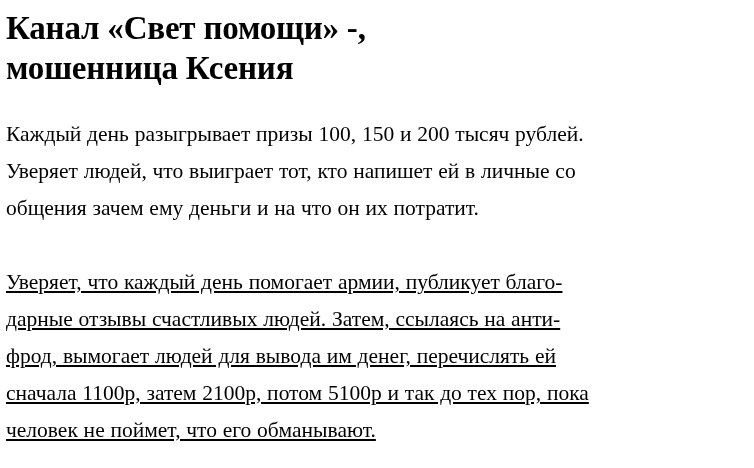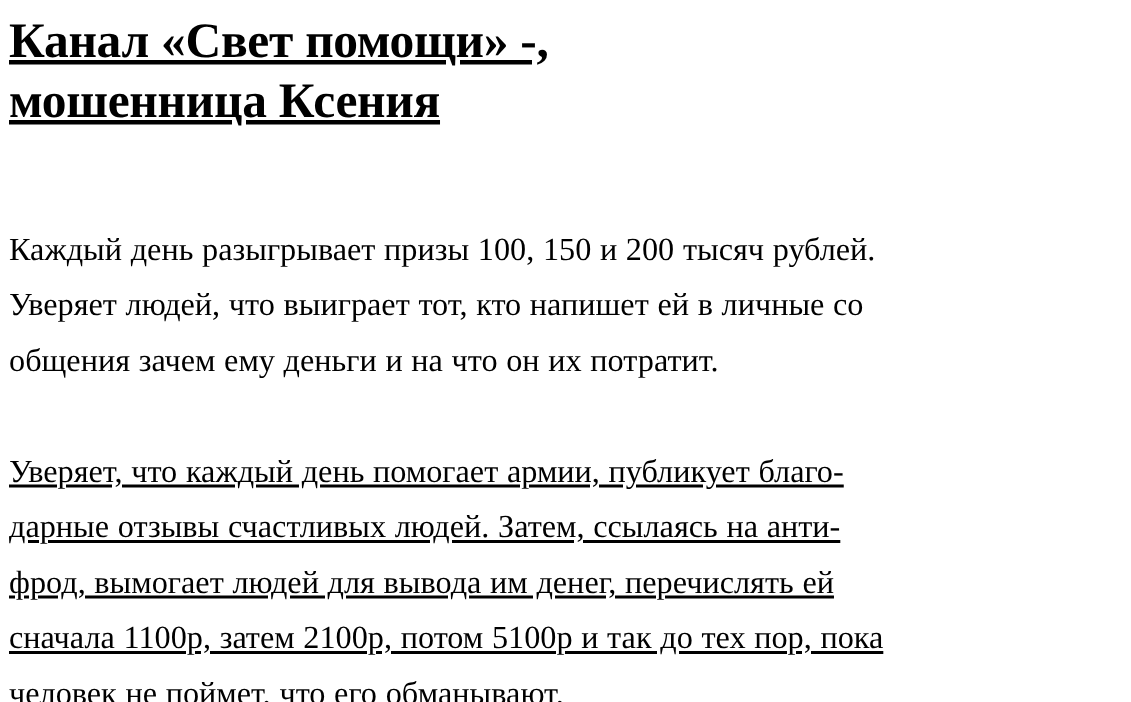--- a/index.html
+++ b/index.html
@@ -24,32 +24,31 @@
   .doc-title {
     font-family: "Liberation Serif", serif;
     font-weight: bold;
     font-size: 33px;
     line-height: 40px;
     letter-spacing: -0.2px;
     margin: 0;
     padding: 0 0 0 2px;
     white-space: pre-line;
     color: #000000;
-    text-decoration: underline;
   }
   .body-block {
     font-family: "Liberation Serif", serif;
     font-size: 21.5px;
     line-height: 37px;
     color: #000000;
     padding-left: 2px;
     white-space: pre-line;
     word-spacing: 0.4px;
   }
-  .block-1 { margin-top: 60px; }
+  .block-1 { margin-top: 28px; }
   .block-2 { margin-top: 37px; text-decoration: underline; }
 </style>
 </head>
 <body>
 
 <div class="page">
   <h1 class="doc-title">Канал «Свет помощи» -,
 мошенница Ксения</h1>
 
   <div class="body-block block-1">Каждый день разыгрывает призы 100, 150 и 200 тысяч рублей.

